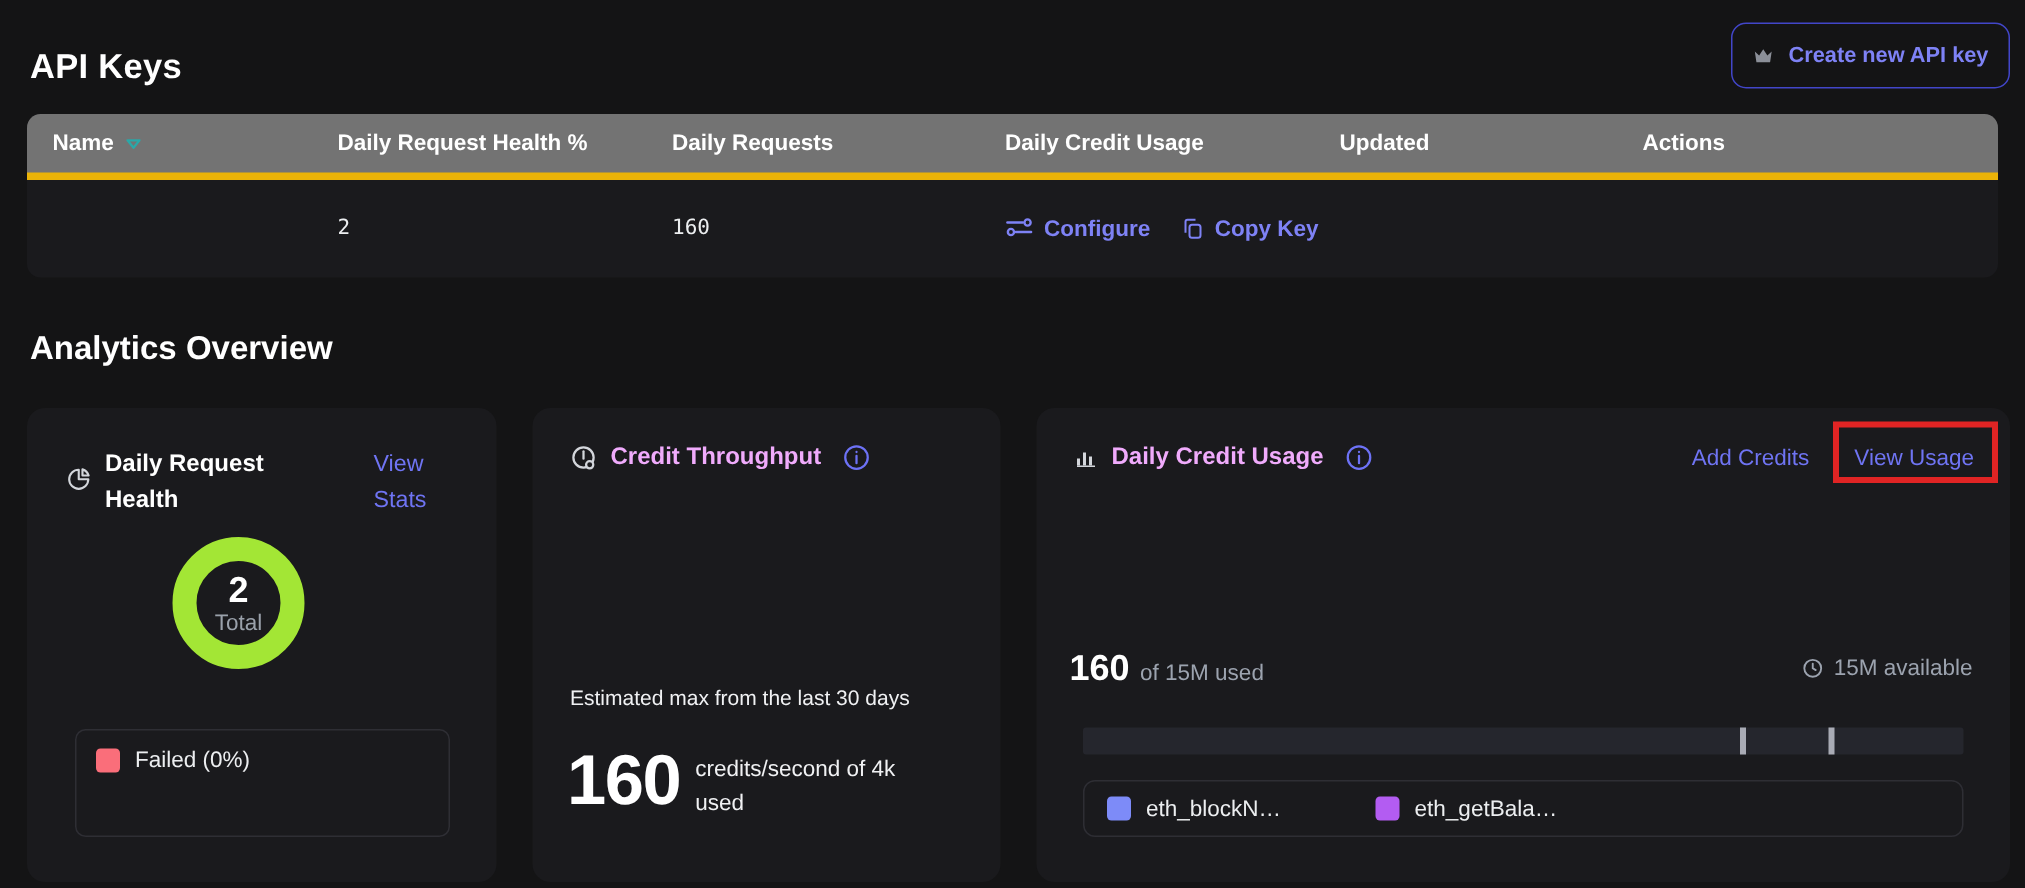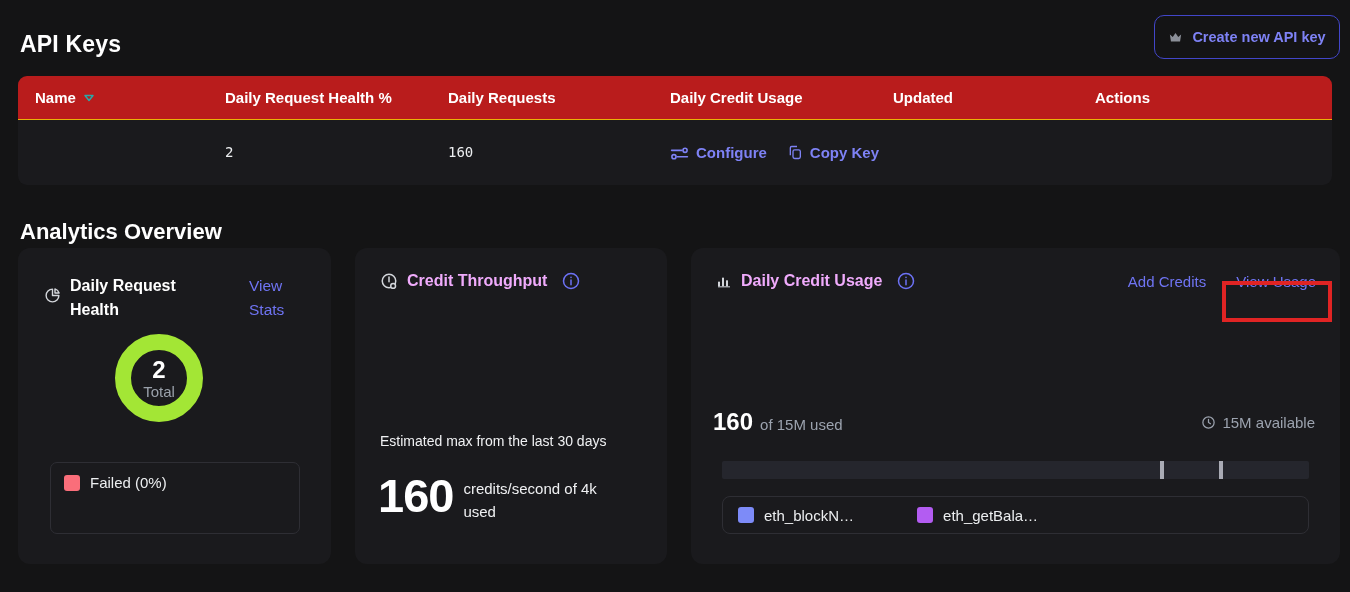--- a/index.html
+++ b/index.html
@@ -11,34 +11,34 @@
   .section-title { position:absolute; left:20px; top:219px; font-size:22px; font-weight:700; color:#ffffff; }
 
   .create-btn { position:absolute; left:1154px; top:15px; width:186px; height:44px;
     border:1px solid #4246c9; border-radius:10px; background:transparent;
     display:flex; align-items:center; justify-content:center; gap:9px;
     color:#7e82f5; font-size:14.5px; font-weight:600; cursor:pointer; }
 
   
   .keys-table { position:absolute; left:18px; top:76px; width:1314px; height:109px;
     background:#1a1a1d; border-radius:9px; overflow:hidden; }
-  .t-head { height:44px; background:#b91c1c; border-bottom:1px solid #eab308;
+  .t-head { height:44px; background:#737373; border-bottom:5px solid #eab308;
     display:grid; grid-template-columns:190px 223px 222px 223px 202px 1fr;
     align-items:center; padding-left:17px; }
   .t-head span { font-size:15px; font-weight:600; color:#ffffff; display:flex; align-items:center; gap:7px; }
   .t-row { height:64px; display:grid; grid-template-columns:190px 223px 222px 223px 202px 1fr;
     align-items:center; padding-left:17px; }
   .cell { font-size:15px; color:#eceef0; }
   .mono { font-family:"DejaVu Sans Mono", monospace; font-size:14px; }
   .health-bar { width:182px; height:14px; background:#a3e635; border-radius:1px; }
   .actions { display:flex; align-items:center; gap:20px; }
-  .action-link { display:flex; align-items:flex-end; gap:7px; color:#7e82f5; font-size:15px; font-weight:600; cursor:pointer; }
-
-  
-  .card { position:absolute; top:248px; height:316px; background:#1a1a1d; border-radius:12px; }
+  .action-link { display:flex; align-items:flex-start; gap:7px; color:#7e82f5; font-size:15px; font-weight:600; cursor:pointer; }
+
+  
+  .card { position:absolute; top:272px; height:316px; background:#1a1a1d; border-radius:12px; }
   .card1 { left:18px;  width:313px; }
   .card2 { left:355px; width:312px; }
   .card3 { left:691px; width:649px; }
 
   .card-head { position:absolute; top:24px; left:25px; right:24px; display:flex; align-items:center; gap:9px; }
   .card-title { font-size:16px; font-weight:700; color:#f0abfc; }
   .blue-link { color:#6f74f3; font-size:15px; font-weight:500; cursor:pointer; }
 
   
   .c1-head { position:absolute; top:26px; left:26px; right:20px; display:flex; align-items:flex-start; }

